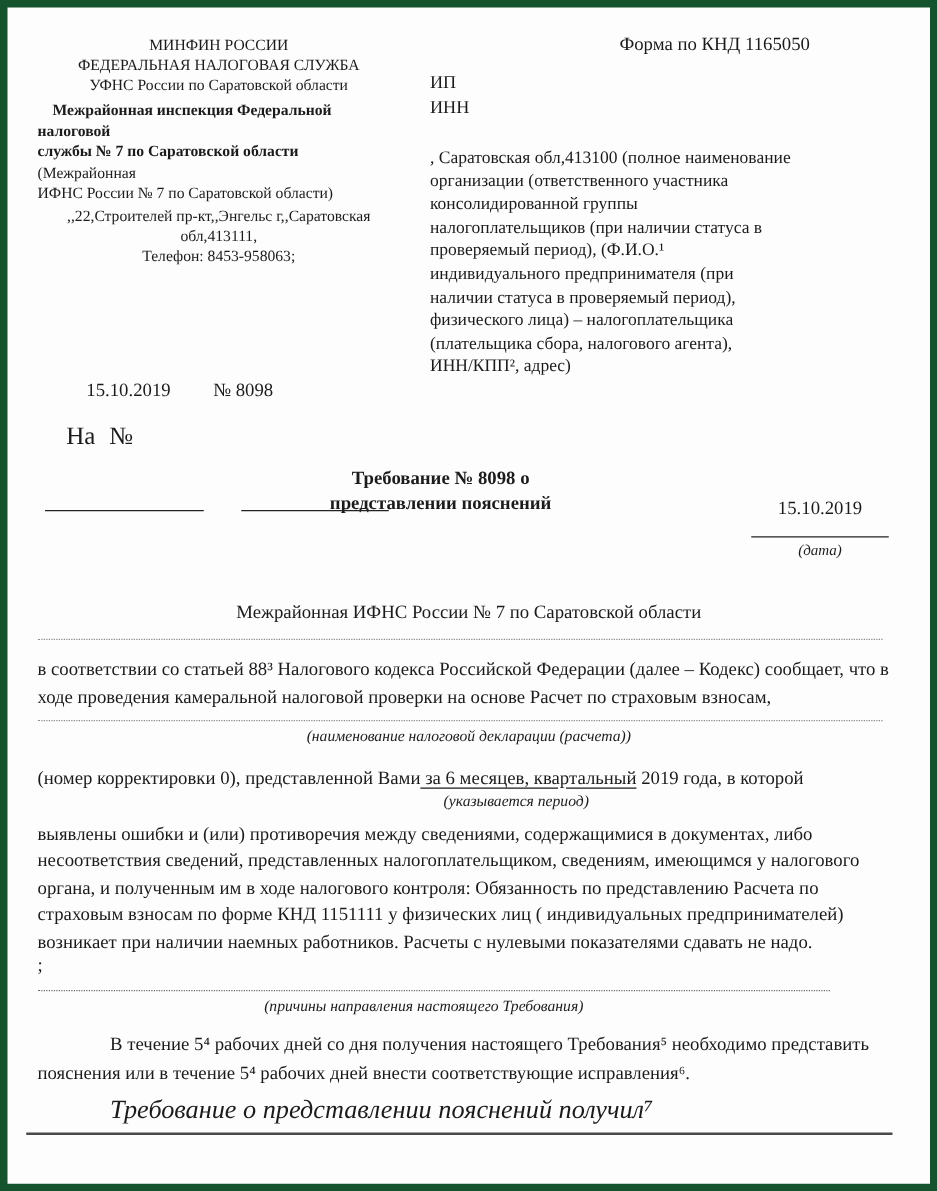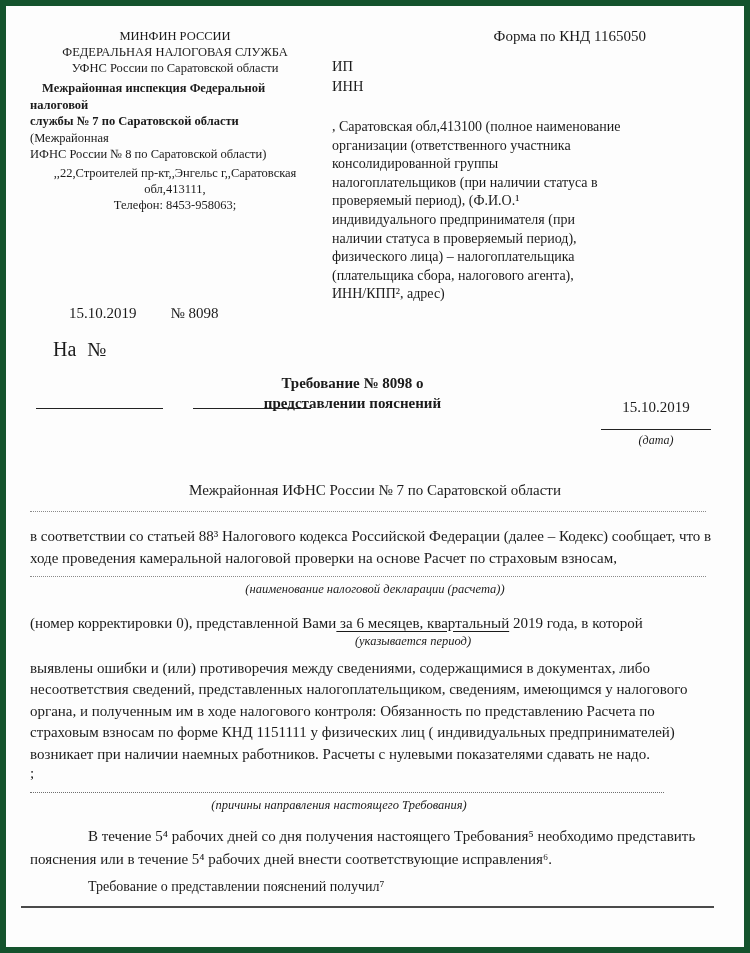--- a/index.html
+++ b/index.html
@@ -22,21 +22,21 @@
   .sender-col .centered { text-align: center; }
   .sender-line1 { margin-top: 8px; }
   .inspection { margin-top: 4px; text-indent: 12px; line-height: 16.5px; white-space: pre-line; }
   .inspection .b { font-weight: bold; }
   .sender-address { margin-top: 2px; white-space: pre-line; }
   .ref-row { margin-top: 92px; font-size: 15px; display: flex; }
   .ref-date { margin-left: 39px; }
   .ref-number { margin-left: 34px; }
   .incoming { margin-top: 20px; margin-left: 23px; font-size: 20px; word-spacing: 6px; }
 
-  .recipient-col { flex: 1 1 auto; margin-left: 12px; }
+  .recipient-col { flex: 1 1 auto; margin-left: 24px; }
   .form-code { margin-top: 8px; text-align: right; padding-right: 74px; font-size: 15px; }
   .ip-label { margin-top: 13px; font-size: 14.5px; }
   .inn-label { margin-top: 3px; font-size: 14.5px; }
   .recipient-details { margin-top: 23px; font-size: 14px; line-height: 18.6px; width: 378px; white-space: pre-line; }
 
   
   .title-region { position: relative; height: 110px; margin-top: 4px; }
   .doc-title { width: 645px; padding-top: 12px; text-align: center; font-weight: bold; font-size: 15px; line-height: 20px; }
   .blank-line { position: absolute; top: 47px; height: 0; border-bottom: 1.5px solid #222; }
   .blank-line-a { left: 6px; width: 127px; }
@@ -54,37 +54,37 @@
   .divider-2 { margin-top: 6px; }
   .caption-decl { margin-top: 5px; }
   .period-para { margin-top: 15px; font-size: 15px; line-height: 22px; }
   .u { text-decoration: underline; text-underline-offset: 3px; }
   .caption-period { margin-top: 0; padding-left: 76px; }
   .errors { margin-top: 9px; line-height: 21.5px; }
   .semicolon { margin-top: -2px; font-size: 15px; line-height: 21px; }
   .reasons-divider { margin-top: 8px; margin-right: 56px; border-bottom: 1px dotted #6f6f6f; height: 0; }
   .caption-reasons { margin-top: 5px; margin-right: 72px; }
   .deadline { margin-top: 12px; text-indent: 58px; }
-  .received { margin-top: 6px; text-indent: 58px; font-size: 14px; line-height: 22px; }
+  .received { margin-top: 6px; text-indent: 58px; font-size: 21px; line-height: 22px; font-style: italic; }
   .bottom-divider { margin-top: 8px; margin-left: -9px; margin-right: 6px; border-bottom: 2px solid #4a4a4a; height: 0; }
 </style>
 </head>
 <body>
 
 <div class="page">
 
   <div class="header">
 
     <div class="sender-col">
       <div class="centered sender-line1">МИНФИН РОССИИ</div>
       <div class="centered">ФЕДЕРАЛЬНАЯ НАЛОГОВАЯ СЛУЖБА</div>
       <div class="centered">УФНС России по Саратовской области</div>
       <div class="inspection"><span class="b">Межрайонная инспекция Федеральной налоговой
 службы № 7 по Саратовской области </span><span>(Межрайонная
-ИФНС России № 8 по Саратовской области)</span></div>
+ИФНС России № 7 по Саратовской области)</span></div>
       <div class="centered sender-address">,,22,Строителей пр-кт,,Энгельс г,,Саратовская
 обл,413111,</div>
       <div class="centered">Телефон: 8453-958063;</div>
 
       <div class="ref-row">
         <span class="ref-date">15.10.2019</span>
         <span class="ref-number">№ 8098</span>
       </div>
       <div class="incoming">На №</div>
     </div>

